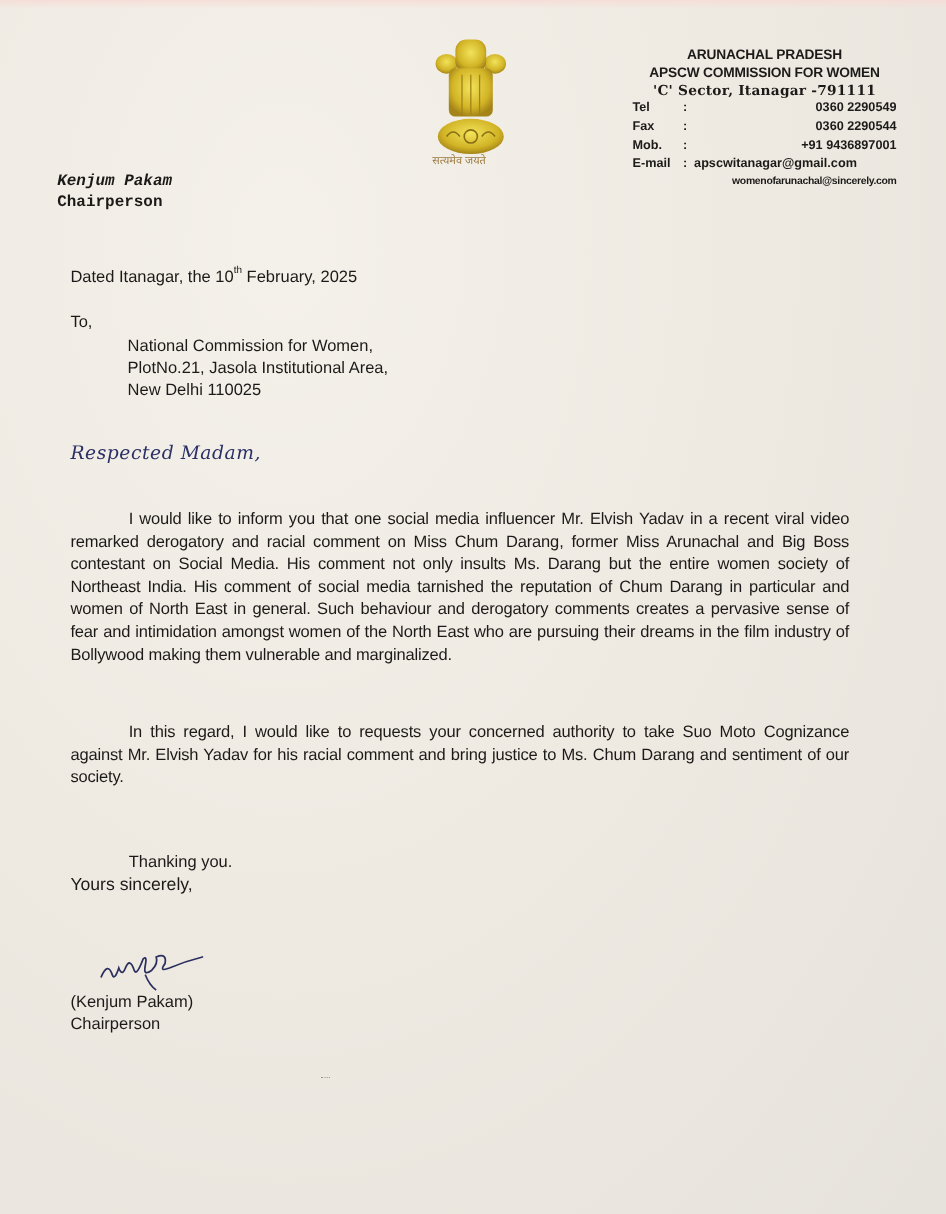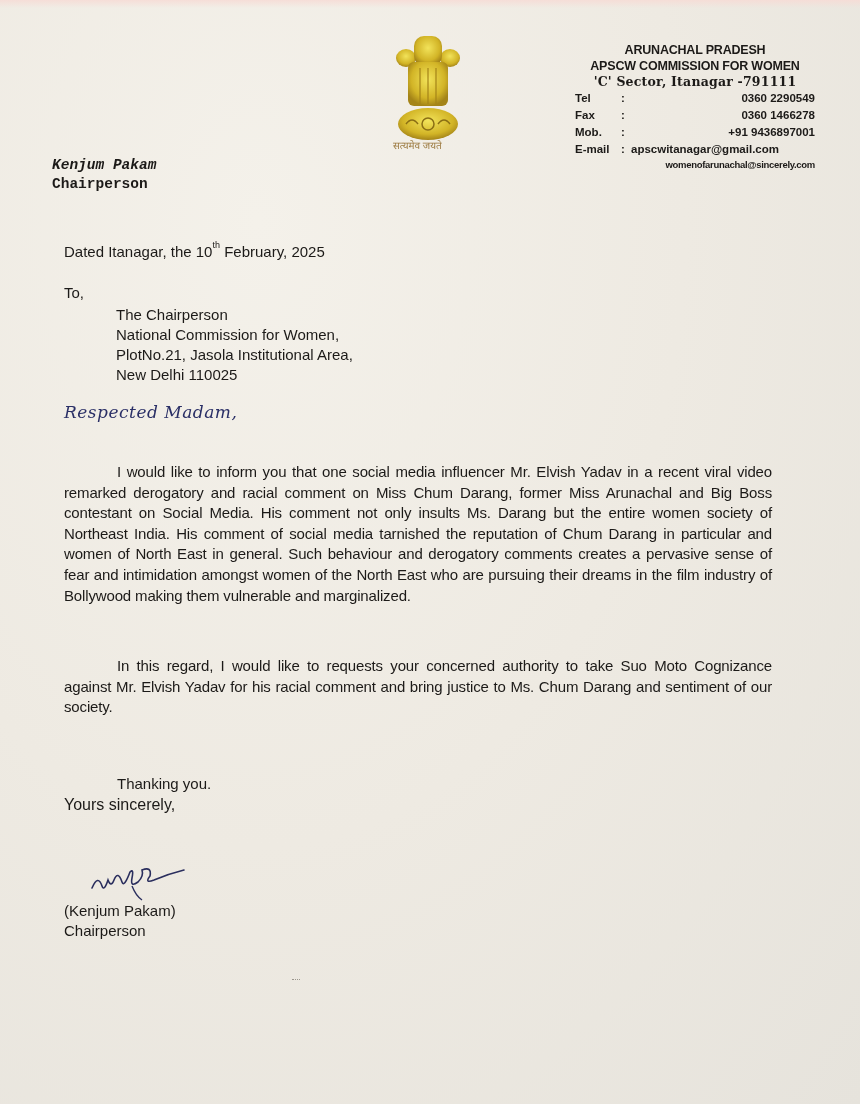--- a/index.html
+++ b/index.html
@@ -104,21 +104,21 @@
     <div class="lh-title">APSCW COMMISSION FOR WOMEN</div>
     <div class="lh-address">'C' Sector, Itanagar -791111</div>
     <div class="contact-row">
       <span class="contact-label">Tel</span>
       <span class="contact-colon">:</span>
       <span class="contact-value">0360 2290549</span>
     </div>
     <div class="contact-row">
       <span class="contact-label">Fax</span>
       <span class="contact-colon">:</span>
-      <span class="contact-value">0360 1466278</span>
+      <span class="contact-value">0360 2290544</span>
     </div>
     <div class="contact-row">
       <span class="contact-label">Mob.</span>
       <span class="contact-colon">:</span>
       <span class="contact-value">+91 9436897001</span>
     </div>
     <div class="contact-row">
       <span class="contact-label">E-mail</span>
       <span class="contact-colon">:</span>
       <span class="contact-value left">apscwitanagar@gmail.com</span>
@@ -130,21 +130,20 @@
     <div class="sender-name">Kenjum Pakam</div>
     <div>Chairperson</div>
   </div>
 
   <div class="ref-line">
     <span><span>Dated Itanagar, the 10</span><sup>th</sup><span> February, 2025</span></span>
   </div>
 
   <div class="to">To,</div>
   <div class="recipient">
-    <div>The Chairperson</div>
     <div>National Commission for Women,</div>
     <div>PlotNo.21, Jasola Institutional Area,</div>
     <div>New Delhi 110025</div>
   </div>
 
   <div class="salutation">Respected Madam,</div>
 
   <p class="para para1" style="margin:0">I would like to inform you that one social media influencer Mr. Elvish Yadav in a recent viral video remarked derogatory and racial comment on Miss Chum Darang, former Miss Arunachal and Big Boss contestant on Social Media. His comment not only insults Ms. Darang but the entire women society of Northeast India. His comment of social media tarnished the reputation of Chum Darang in particular and women of North East in general. Such behaviour and derogatory comments creates a pervasive sense of fear and intimidation amongst women of the North East who are pursuing their dreams in the film industry of Bollywood making them vulnerable and marginalized.</p>
   <p class="para para2" style="margin:0">In this regard, I would like to requests your concerned authority to take Suo Moto Cognizance against Mr. Elvish Yadav for his racial comment and bring justice to Ms. Chum Darang and sentiment of our society.</p>
   <div class="thanks">Thanking you.</div>

